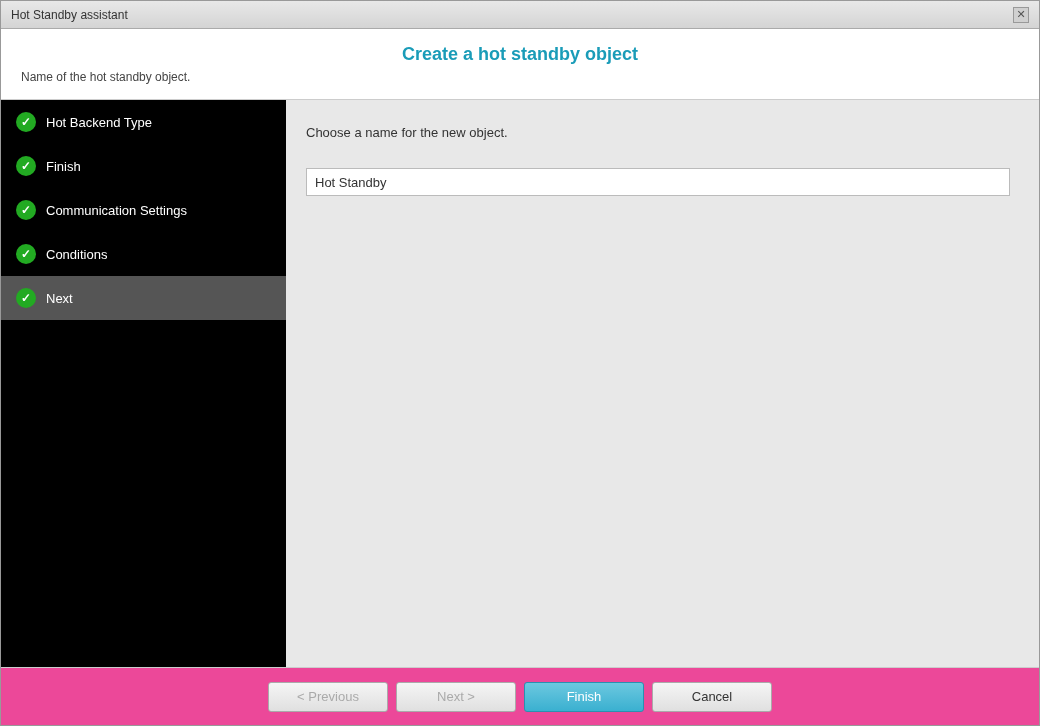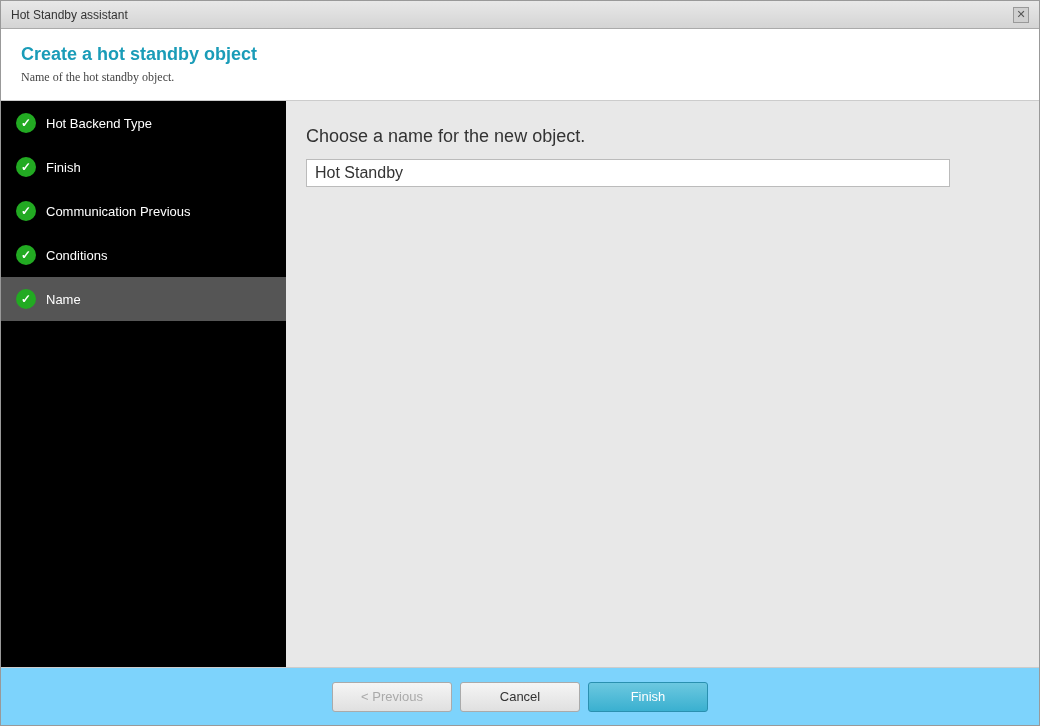--- a/index.html
+++ b/index.html
@@ -49,25 +49,25 @@
     .header-area {
       background: #fff;
       border-bottom: 1px solid #ccc;
       padding: 15px 20px;
     }
     .header-title {
       color: #1a9cb8;
       font-size: 18px;
       font-weight: bold;
       margin-bottom: 5px;
+      text-align: center;
     }
     .header-subtitle {
       color: #444;
       font-size: 12px;
-      font-family: Liberation Serif, serif;
     }
     .content-area {
       display: flex;
       flex: 1;
       overflow: hidden;
     }
     .sidebar {
       width: 285px;
       background: #000;
       flex-shrink: 0;
@@ -96,37 +96,37 @@
       color: #fff;
       font-size: 12px;
       font-weight: bold;
     }
     .main-panel {
       flex: 1;
       background: #e8e8e8;
       padding: 25px 20px;
     }
     .main-label {
-      font-size: 18px;
-      color: #333;
-      margin-bottom: 12px;
+      font-size: 13px;
+      color: #333;
+      margin-bottom: 28px;
     }
     .name-input {
-      width: 644px;
+      width: 704px;
       max-width: 100%;
       height: 28px;
       border: 1px solid #bbb;
       background: #fff;
       padding: 4px 8px;
-      font-size: 16px;
+      font-size: 13px;
       color: #333;
       outline: none;
     }
     .footer {
-      background: #7dd3fc;
+      background: #ec4899;
       border-top: 1px solid #ccc;
       padding: 12px 20px;
       display: flex;
       align-items: center;
       justify-content: center;
       gap: 8px;
       height: 58px;
     }
     .btn {
       height: 30px;
@@ -169,35 +169,36 @@
     <div class="sidebar-item">
           <div class="check-icon">✓</div>
           <span>Hot Backend Type</span>
         </div>
         <div class="sidebar-item">
           <div class="check-icon">✓</div>
           <span>Finish</span>
         </div>
         <div class="sidebar-item">
           <div class="check-icon">✓</div>
-          <span>Communication Previous</span>
+          <span>Communication Settings</span>
         </div>
         <div class="sidebar-item">
           <div class="check-icon">✓</div>
           <span>Conditions</span>
         </div>
         <div class="sidebar-item active">
           <div class="check-icon">✓</div>
-          <span>Name</span>
+          <span>Next</span>
         </div>
       </div>
     <div class="main-panel">
       <div class="main-label">Choose a name for the new object.</div>
       <input class="name-input" type="text" value="Hot Standby" style="">
     </div>
   </div>
 
   <div class="footer">
     <button class="btn" disabled="">&lt; Previous</button>
+    <button class="btn" disabled="">Next &gt;</button>
+    <button class="btn btn-finish">Finish</button>
     <button class="btn">Cancel</button>
-    <button class="btn btn-finish">Finish</button>
   </div>
 </div>
 
 </body></html>

